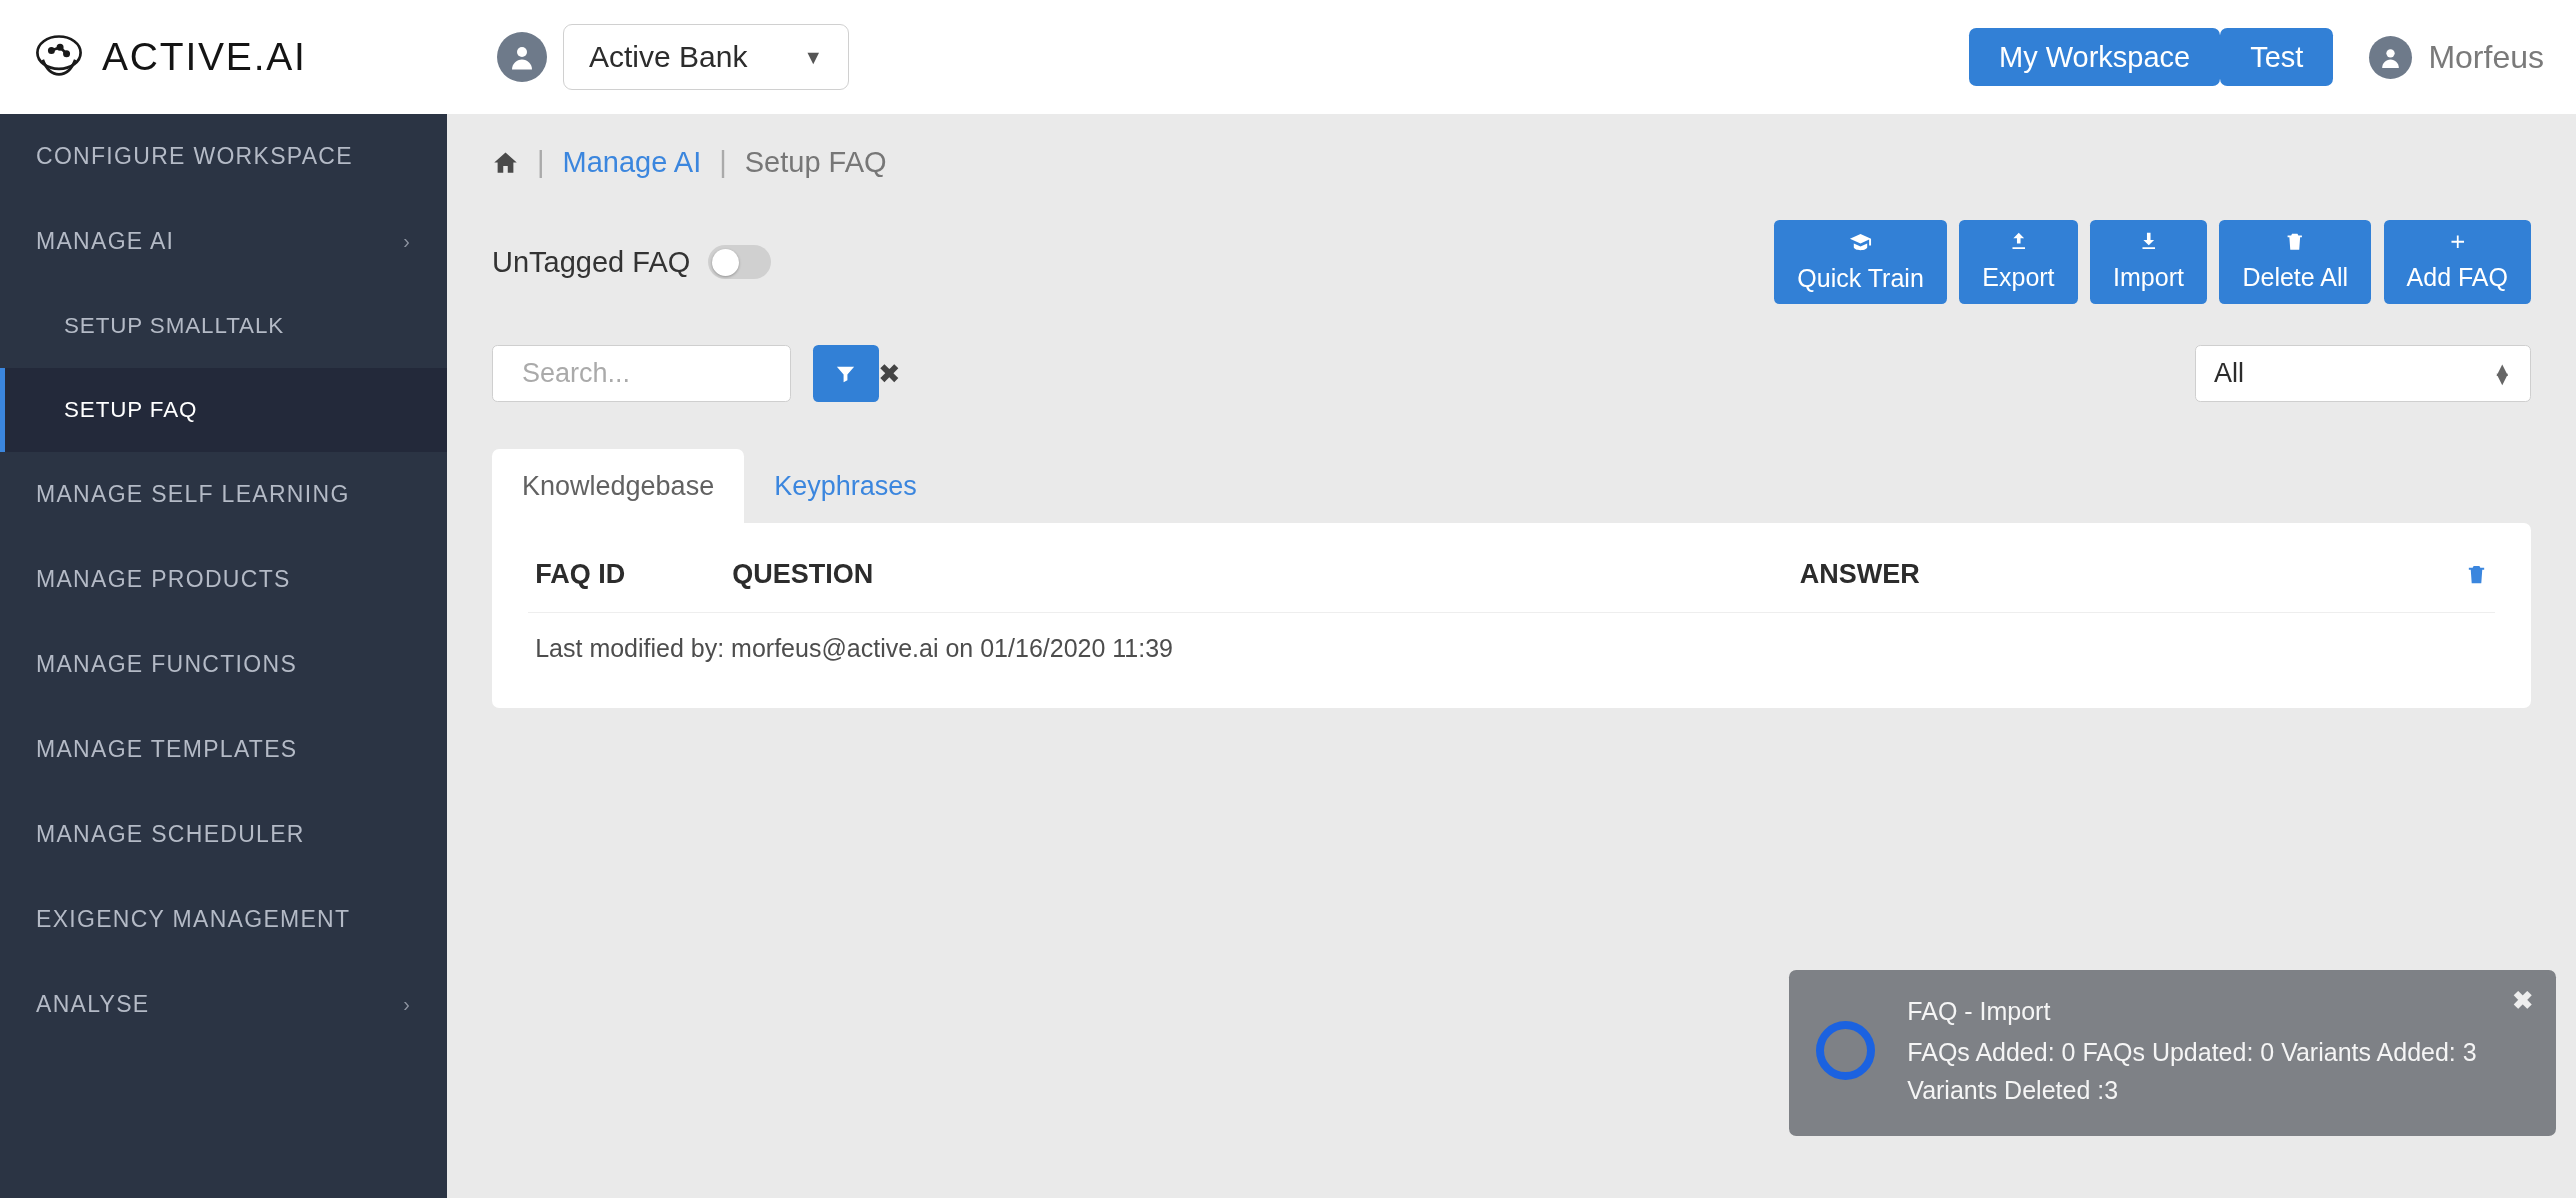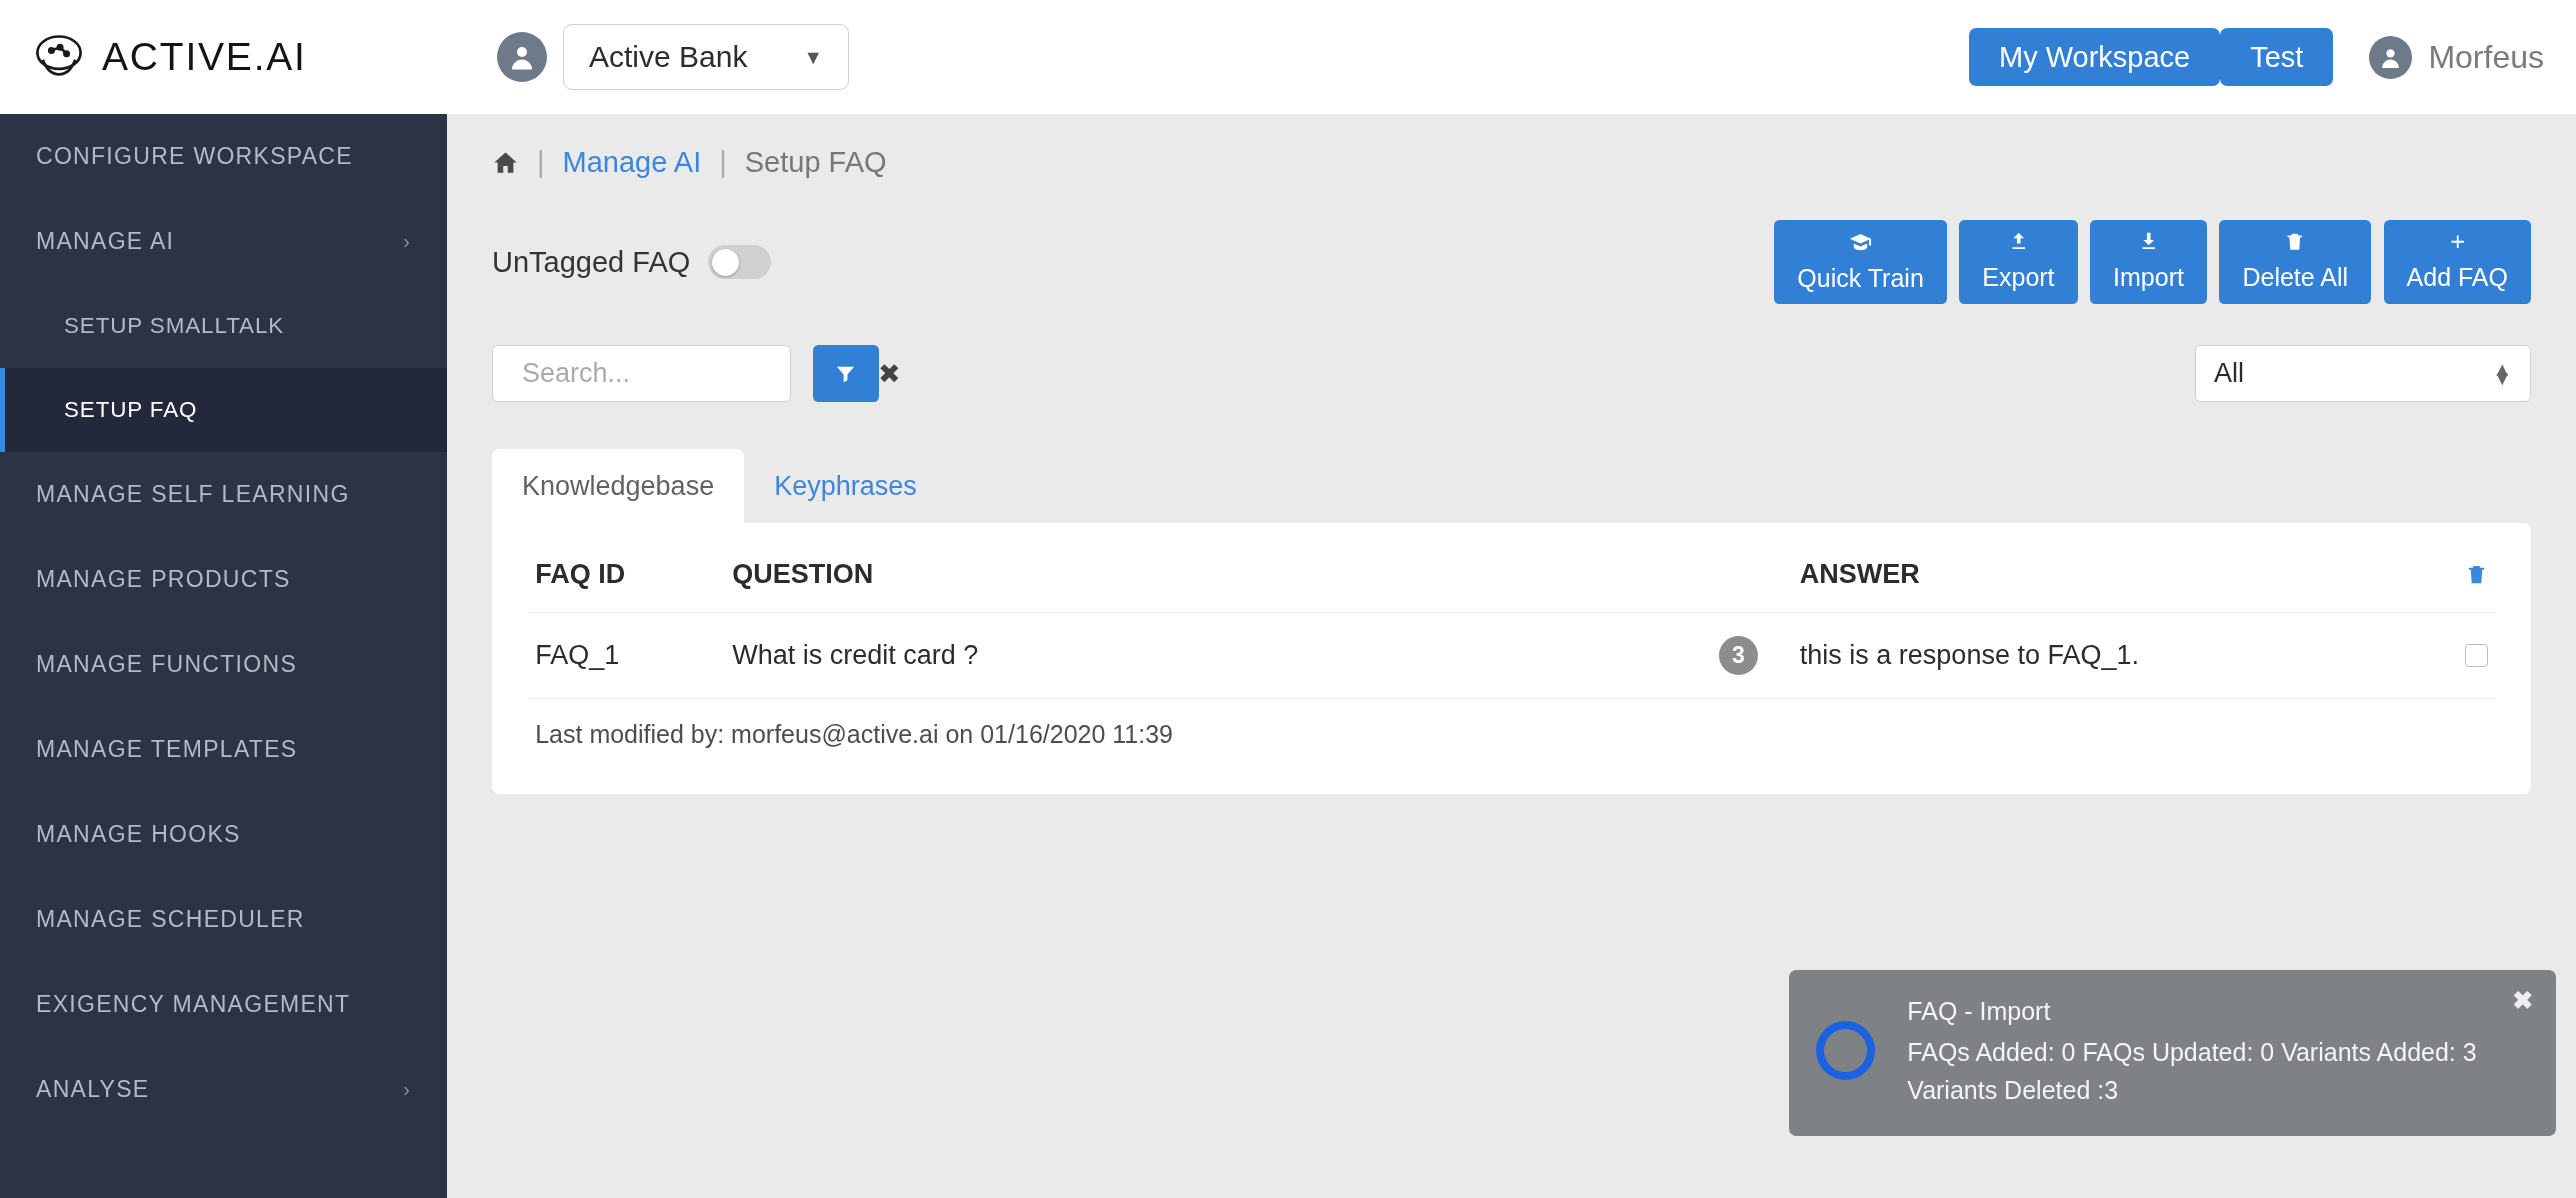--- a/index.html
+++ b/index.html
@@ -277,23 +277,20 @@
     <div class="side-item">
       <span>MANAGE PRODUCTS</span>
     </div>
     <div class="side-item">
       <span>MANAGE FUNCTIONS</span>
     </div>
     <div class="side-item">
       <span>MANAGE TEMPLATES</span>
     </div>
     <div class="side-item">
-      <span>MANAGE HOOKS</span>
-    </div>
-    <div class="side-item">
       <span>MANAGE SCHEDULER</span>
     </div>
     <div class="side-item">
       <span>EXIGENCY MANAGEMENT</span>
     </div>
     <div class="side-item">
       <span>ANALYSE</span>
       <span class="side-chevron">›</span>
     </div>
 
@@ -393,29 +390,20 @@
           <span>ANSWER</span>
           <span class="col-right">
             <span class="trash-icon svgbox">
               <svg width="23" height="23" viewBox="0 0 24 24" fill="#3b86de">
                   <path d="M6 7h12l-1 14H7L6 7zm3-4h6l1 2h4v2H4V5h4l1-2z"></path>
                 </svg>
             </span>
           </span>
         </div>
 
-        <div class="trow">
-          <span>FAQ_1</span>
-          <span>What is credit card ?</span>
-          <span class="badge">3</span>
-          <span>this is a response to FAQ_1.</span>
-          <span class="row-check">
-            <span class="cb"></span>
-          </span>
-        </div>
 
         <div class="modified">Last modified by: morfeus@active.ai on 01/16/2020 11:39</div>
       </div>
     </div>
 
     <div class="toast">
       <span class="toast-close">✖</span>
       <div class="toast-icon"></div>
       <div class="toast-body">
         <div class="toast-title">FAQ - Import</div>

